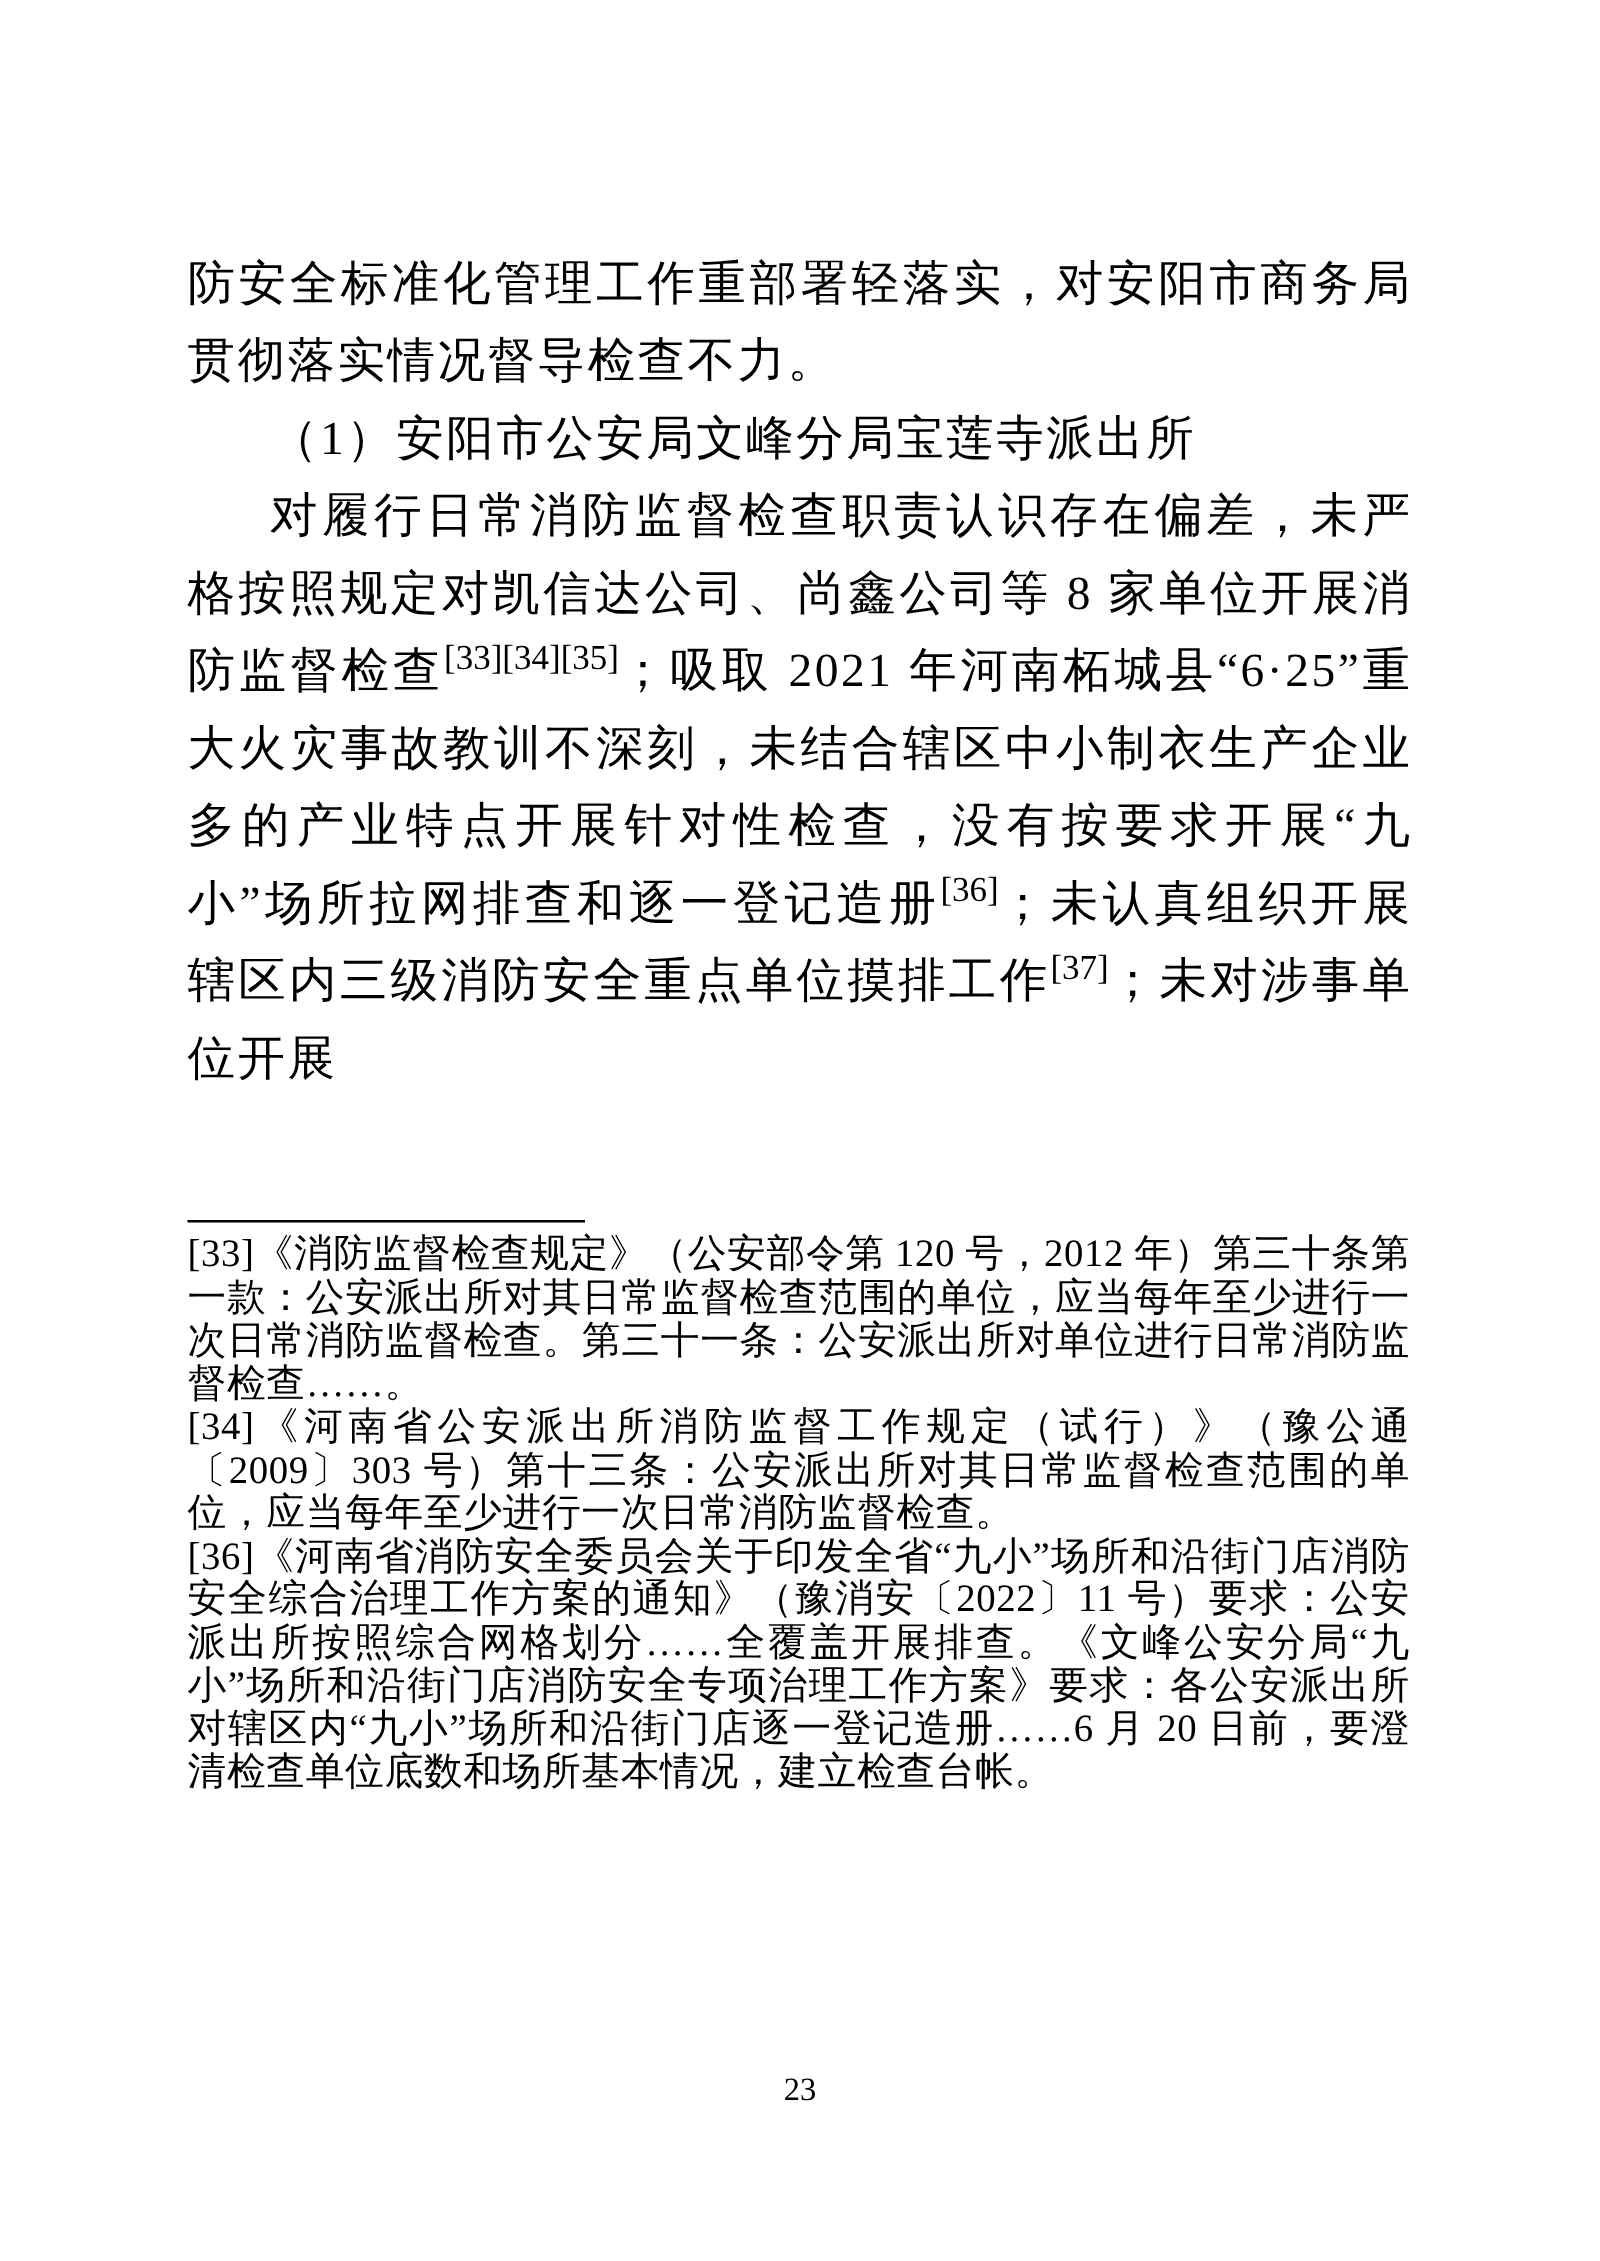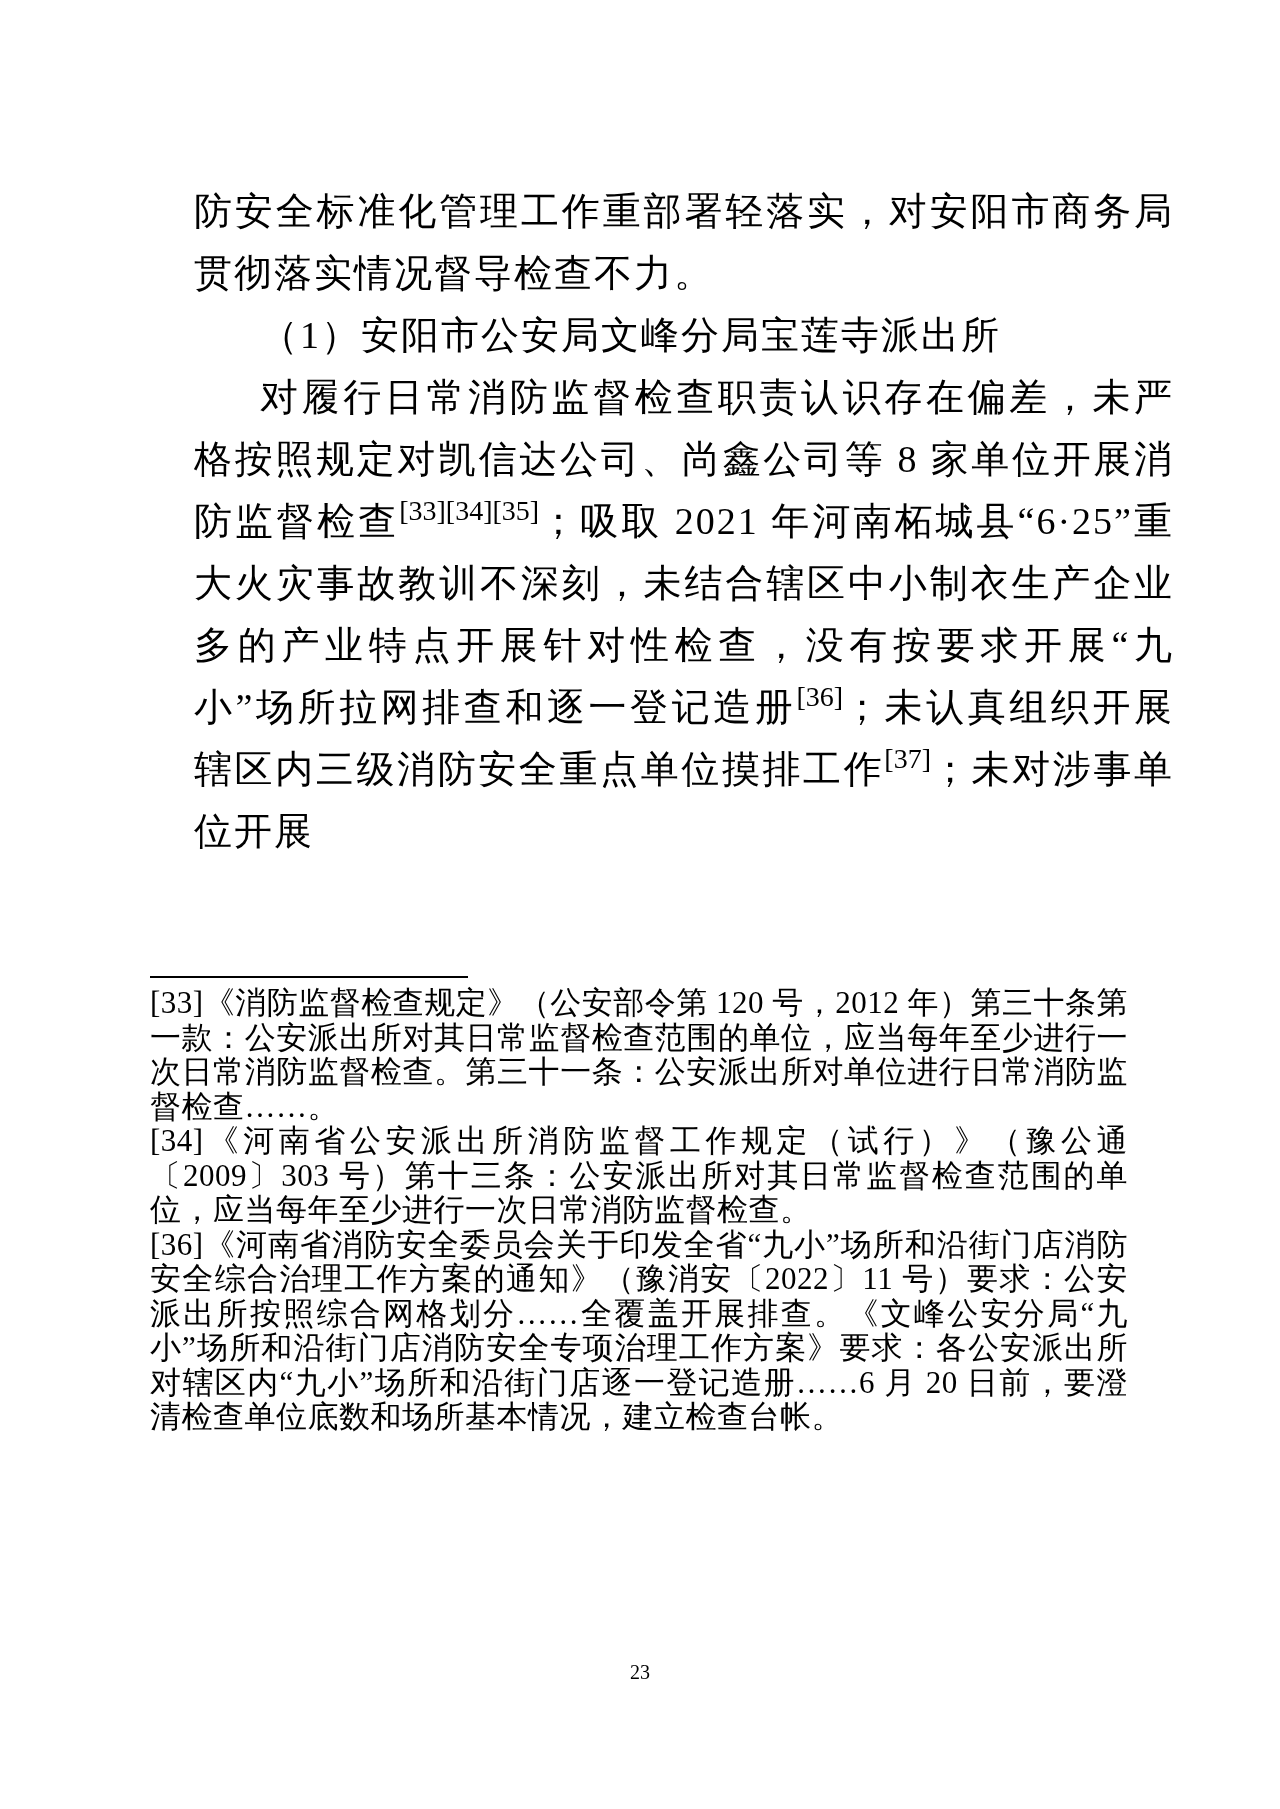--- a/index.html
+++ b/index.html
@@ -12,27 +12,26 @@
     color: #000000;
     font-family: "Liberation Serif", "DejaVu Serif", serif;
     overflow: hidden;
   }
   .page p { margin: 0; }
 
   .body-text {
     position: absolute;
     left: 150px;
     width: 980px;
-    top: 180px;
+    top: 196px;
     font-size: 38px;
     line-height: 62px;
     letter-spacing: 2px;
     text-align: justify;
     text-justify: inter-ideograph;
-    margin-left: 44px;
   }
   .body-text .indent { text-indent: 66px; }
   .body-text sup {
     font-size: 28px;
     letter-spacing: 0;
     line-height: 0;
     vertical-align: 14px;
   }
 
   .footnotes {
@@ -52,21 +51,21 @@
     border-top: 2px solid #000000;
     margin-bottom: 8px;
   }
 
   .page-number {
     position: absolute;
     top: 1655px;
     left: 0;
     right: 0;
     text-align: center;
-    font-size: 20px;
+    font-size: 26px;
     line-height: 34px;
   }
 </style>
 </head>
 <body>
 
 <div class="page">
 
   <div class="body-text">
     <p>防安全标准化管理工作重部署轻落实，对安阳市商务局贯彻落实情况督导检查不力。</p>

